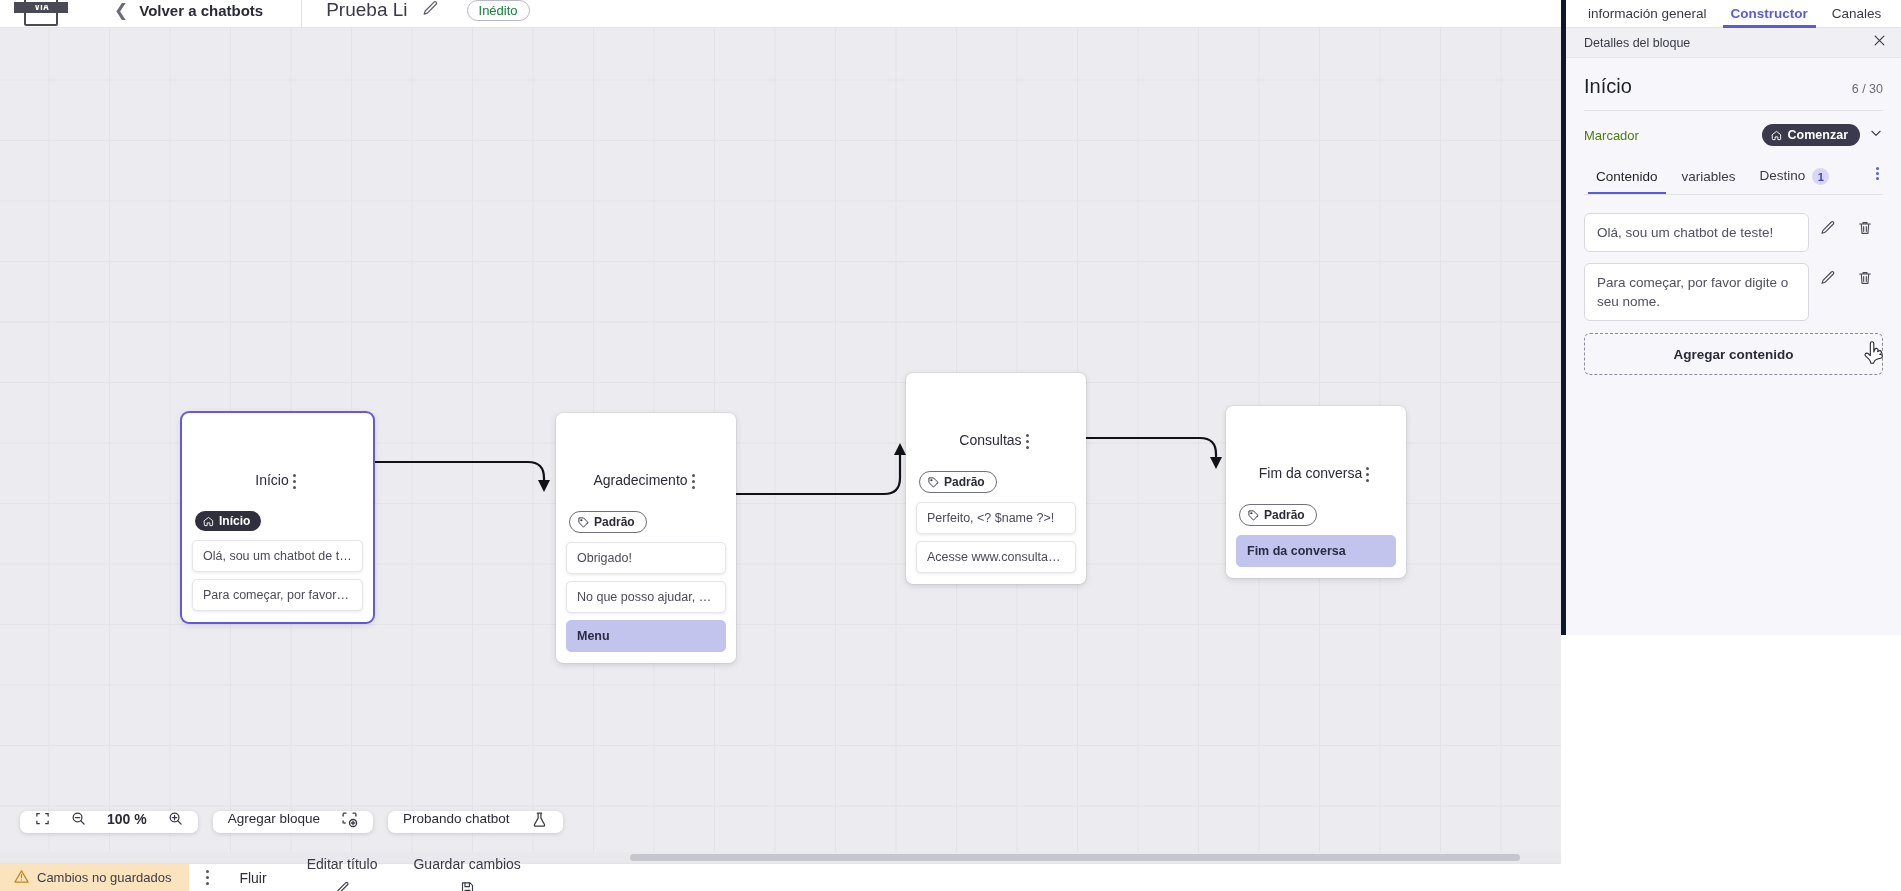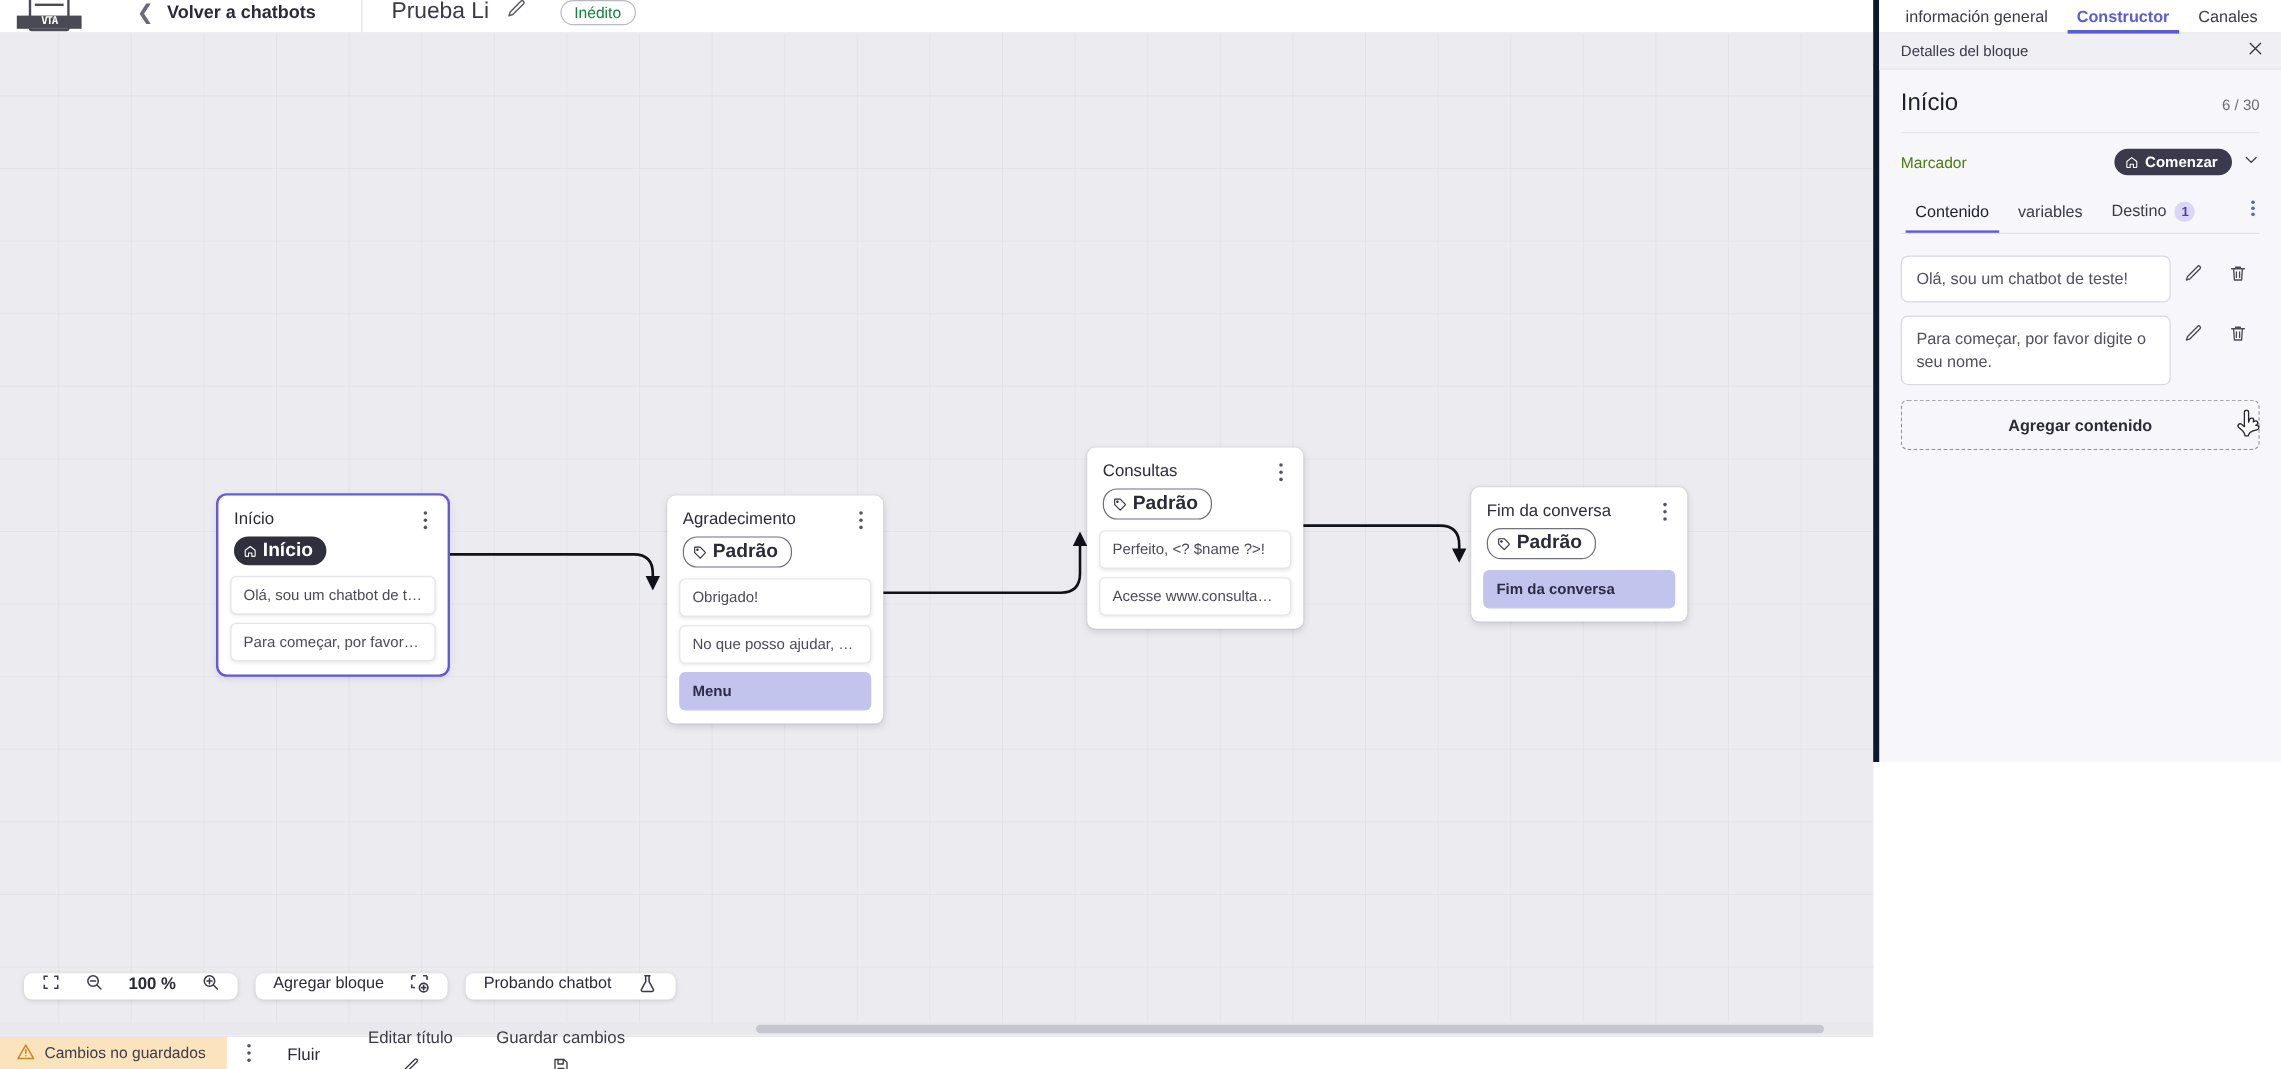--- a/index.html
+++ b/index.html
@@ -25,21 +25,21 @@
     display: flex; align-items: flex-end; justify-content: center;
     position: relative;
   }
   .logo-box::before {
     content: ""; position: absolute; left: 3px; right: 3px; top: 5px;
     height: 2px; background: #4a4a55;
   }
   .logo-text {
     font-size: 9px; font-weight: bold; letter-spacing: -1px;
     color: #3b3b46; line-height: 11px; font-family: "DejaVu Sans Mono", monospace;
-    background: #4a4a55; color: #fff; padding: 0 20px; margin-bottom: 0; text-align: center;
+    background: #4a4a55; color: #fff; padding: 0 20px; margin-bottom: 11px; text-align: center;
   }
   .back-chevron {
     margin-left: 56px; font-size: 17px; color: #6b6b78; line-height: 1;
     margin-top: -7px;
   }
   .back-label {
     margin-left: 11px; font-size: 15px; font-weight: bold; color: #2b2b38;
     margin-top: -7px; white-space: nowrap;
   }
   .tb-divider {
@@ -73,28 +73,28 @@
   
   .node {
     position: absolute;
     background: #ffffff;
     border-radius: 7px;
     box-shadow: 0 2px 6px rgba(40,40,60,.16), 0 0 0 1px rgba(40,40,60,.05);
     padding: 0;
   }
   .node.selected { box-shadow: 0 2px 8px rgba(40,40,60,.18), 0 0 0 2px #6c5ce7; }
   .node-head { padding: 11px 13px 9px 13px; }
-  .node-title-row { display: flex; align-items: flex-start; justify-content: space-between; }
+  .node-title-row { display: flex; align-items: flex-start; justify-content: center; margin-top: 48px; }
   .node-title { font-size: 14px; color: #2b2b38; line-height: 16px; }
   .kebab { display: flex; flex-direction: column; gap: 3px; padding: 2px 4px; cursor: pointer; }
   .kebab i { width: 3px; height: 3px; border-radius: 50%; background: #55555f; display:block; }
   .tag {
     display: inline-flex; align-items: center; gap: 5px;
-    margin-top: 4px; padding: 3px 11px 3px 8px;
-    border-radius: 12px; font-size: 16px; font-weight: bold;
+    margin-top: 20px; padding: 3px 11px 3px 8px;
+    border-radius: 12px; font-size: 12px; font-weight: bold;
   }
   .tag-start { background: #2f2f3d; color: #ffffff; }
   .tag-default { background: #ffffff; color: #2b2b38; border: 1px solid #6f6f7d; }
   .tag svg { display:block; }
   .node-body { padding: 0 10px 11px 10px; display: flex; flex-direction: column; gap: 7px; }
   .msg {
     background: #ffffff; border: 1px solid #e5e5ea; border-radius: 5px;
     padding: 8px 10px; font-size: 12.5px; color: #4b4b57;
     box-shadow: 0 1px 3px rgba(40,40,60,.10);
     white-space: nowrap; overflow: hidden; text-overflow: ellipsis;

